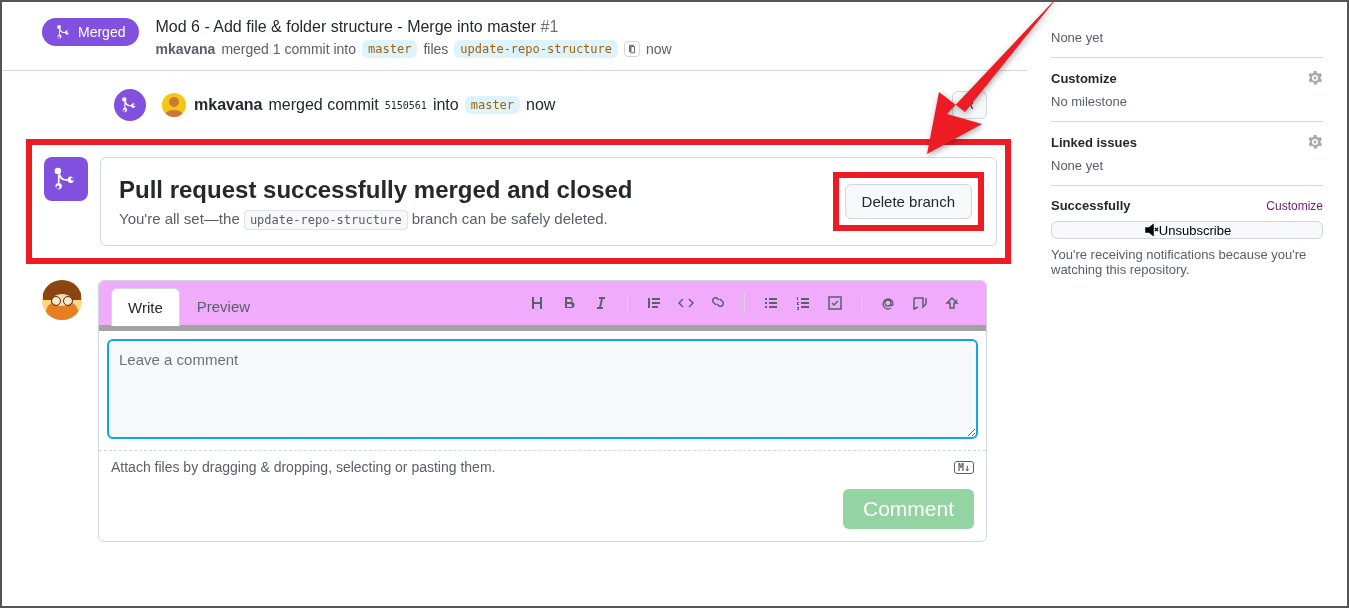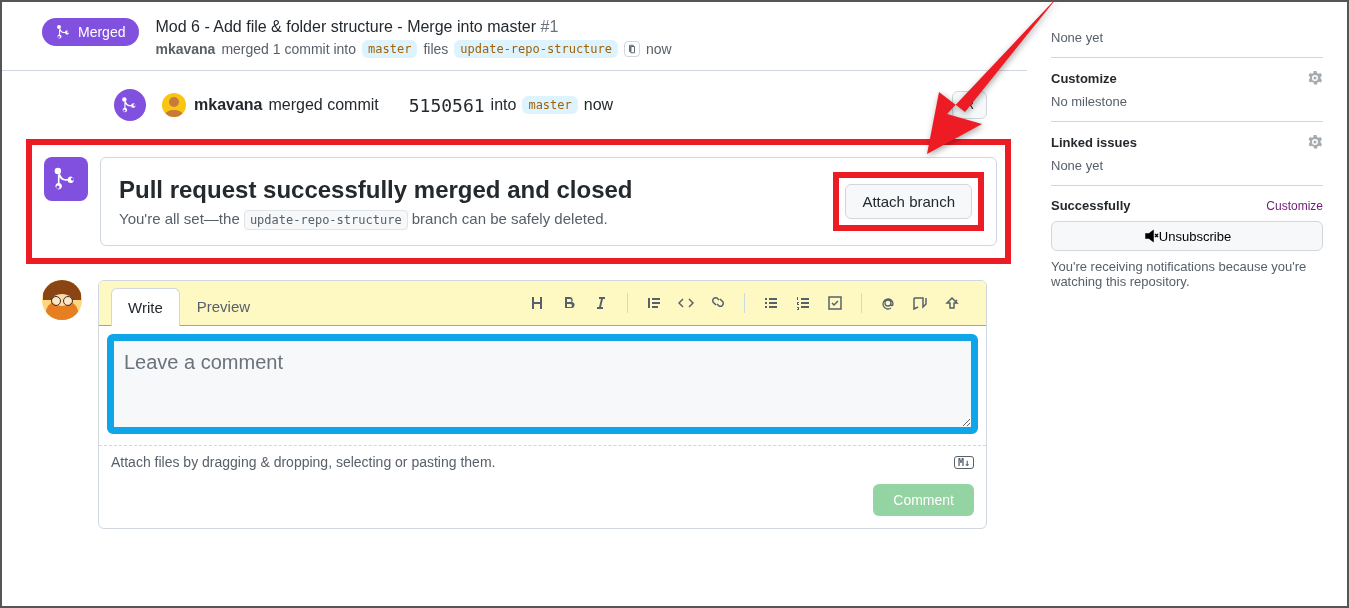--- a/index.html
+++ b/index.html
@@ -24,21 +24,21 @@
 
   
   .timeline { padding: 0 0 0 40px; position: relative; }
   .timeline-item { display: flex; align-items: center; padding: 18px 0; position: relative; z-index: 1; }
   .tl-badge { width: 32px; height: 32px; border-radius: 50%; background: #8250df; display: flex; align-items: center; justify-content: center; color: #fff; margin-right: 16px; margin-left: 72px; }
   .tl-avatar { width: 24px; height: 24px; border-radius: 50%; background: #f9c513; display: inline-block; margin-right: 8px; position: relative; overflow: hidden; }
   .tl-avatar::before { content: ''; position: absolute; width: 10px; height: 10px; background: #c97a3a; border-radius: 50%; top: 4px; left: 7px; }
   .tl-avatar::after { content: ''; position: absolute; width: 18px; height: 10px; background: #c97a3a; border-radius: 50% 50% 0 0; bottom: -3px; left: 3px; }
   .tl-text { flex: 1; font-size: 16px; color: #24292e; display: flex; align-items: center; gap: 6px; }
   .tl-text strong { font-weight: 600; }
-  .mono { font-family: ui-monospace, SFMono-Regular, Menlo, monospace; font-size: 18px; margin-left: 24px; }
+  .mono { font-family: ui-monospace, SFMono-Regular, Menlo, monospace; font-size: 10px; }
   .tl-right-btn { margin-right: 40px; border: 1px solid #d0d7de; border-radius: 6px; padding: 6px 12px; background: #f6f8fa; font-size: 12px; color: #24292e; }
 
   
   .highlight-wrap { border: 6px solid #ed1c24; margin: 0 16px 0 24px; padding: 12px 8px 12px 8px; position: relative; display: flex; align-items: flex-start; }
   .merge-icon-big { width: 44px; height: 44px; border-radius: 8px; background: #8250df; display: flex; align-items: center; justify-content: center; color: #fff; margin-right: 12px; margin-left: 4px; flex-shrink: 0; }
   .success-box { flex: 1; border: 1px solid #d0d7de; border-radius: 6px; padding: 18px 18px; display: flex; align-items: center; justify-content: space-between; min-height: 80px; }
   .success-text h3 { font-size: 24px; font-weight: 600; margin-bottom: 6px; }
   .success-text p { color: #57606a; font-size: 15px; }
   .inline-branch { background: #f6f8fa; color: #57606a; font-family: ui-monospace, monospace; font-size: 12px; padding: 2px 5px; border-radius: 4px; border: 1px solid #e1e4e8; }
   .delete-btn { border: 1px solid #d0d7de; background: #f6f8fa; border-radius: 6px; padding: 8px 16px; font-size: 15px; color: #24292e; cursor: pointer; }
@@ -50,41 +50,41 @@
 
   
   .comment-block { display: flex; padding: 16px 24px 16px 40px; }
   .comment-avatar { width: 40px; height: 40px; border-radius: 50%; background: #ffd580; margin-right: 16px; position: relative; overflow: hidden; flex-shrink: 0; margin-left: 0; }
   .comment-avatar::before { content:''; position:absolute; width:38px; height:24px; background:#8b4513; border-radius:50% 50% 0 0; top:-4px; left:1px; }
   .comment-avatar::after { content:''; position:absolute; width:20px; height:12px; background:#ffdbac; border-radius:50%; top:14px; left:10px; box-shadow: 0 12px 0 6px #e67e22; }
   .glasses { position:absolute; top:16px; left:9px; width:22px; height:8px; z-index:2; }
   .glasses::before, .glasses::after { content:''; position:absolute; width:8px; height:8px; border:1.5px solid #333; border-radius:50%; background:rgba(255,255,255,0.3); }
   .glasses::after { right:0; }
   .comment-form { flex: 1; border: 1px solid #d0d7de; border-radius: 6px; overflow: hidden; margin-right: 16px; }
-  .form-tabs { background: #fef9c3; border-bottom: 1px solid #a3a3a3; display: flex; align-items: center; padding: 0 12px; }
+  .form-tabs { background: #f0abfc; border-bottom: 6px solid #a3a3a3; display: flex; align-items: center; padding: 0 12px; }
   .form-tab { padding: 10px 16px; font-size: 15px; color: #586069; cursor: pointer; border: 1px solid transparent; border-bottom: none; border-radius: 6px 6px 0 0; margin-top: 6px; }
   .form-tab.active { background: #fff; color: #24292e; border-color: #d0d7de; margin-bottom: -1px; }
   .toolbar { margin-left: auto; display: flex; gap: 4px; align-items: center; padding: 8px 0; }
   .toolbar-group { display: flex; gap: 4px; padding: 0 8px; }
   .toolbar-sep { width: 1px; height: 20px; background: #d0d7de; }
   .tb-btn { width: 28px; height: 28px; display: flex; align-items: center; justify-content: center; color: #586069; cursor: pointer; border-radius: 4px; }
   .form-body { padding: 8px; }
-  .comment-textarea { width: 100%; min-height: 100px; border: 7px solid #0ea5e9; border-radius: 6px; padding: 10px; font-size: 20px; font-family: inherit; resize: vertical; background: #f6f8fa; }
+  .comment-textarea { width: 100%; min-height: 100px; border: 2px solid #0ea5e9; border-radius: 6px; padding: 10px; font-size: 15px; font-family: inherit; resize: vertical; background: #f6f8fa; }
   .comment-textarea::placeholder { color: #6a737d; }
   .attach-row { display: flex; justify-content: space-between; align-items: center; padding: 8px 12px 4px 12px; color: #586069; font-size: 14px; border-top: 1px dashed #d0d7de; margin-top: 0; }
   .md-badge { border: 1px solid #586069; border-radius: 3px; padding: 0 3px; font-size: 10px; font-weight: 700; font-family: monospace; }
   .form-actions { display: flex; justify-content: flex-end; padding: 10px 12px 12px; }
-  .comment-btn { background: #94d3a2; color: #fff; border: none; border-radius: 6px; padding: 8px 20px; font-size: 14px; font-weight: 500; cursor: not-allowed; }
+  .comment-btn { background: #94d3a2; color: #fff; border: none; border-radius: 6px; padding: 8px 20px; font-size: 21px; font-weight: 500; cursor: not-allowed; }
 
   
   .side-section { padding: 12px 0; font-size: 13px; color: #57606a; }
   .side-head { display: flex; justify-content: space-between; align-items: center; font-weight: 600; color: #24292e; margin-bottom: 8px; font-size: 13px; }
   .side-sep { border-top: 1px solid #d0d7de; }
   .gear-icon { width: 16px; height: 16px; color: #6a737d; }
-  .notif-btn { width: 100%; border: 1px solid #d0d7de; border-radius: 6px; padding: 6px; background: #f6f8fa; font-size: 13px; display: flex; align-items: center; justify-content: center; cursor: pointer; margin: 8px 0; }
+  .notif-btn { width: 100%; border: 1px solid #d0d7de; border-radius: 6px; background: #f6f8fa; font-size: 13px; display: flex; align-items: center; justify-content: center; cursor: pointer; margin: 8px 0; }
   .customize-link { color: #701a75; font-weight: 400; font-size: 12px; }
 </style>
 </head>
 <body>
 
 <div class="frame">
 
   <svg class="arrow" viewBox="0 0 200 180">
     <path d="M 175 8 L 60 130 L 95 140 L 40 170 L 52 108 L 78 128 L 165 20 Z" fill="#ed1c24"></path>
   </svg>
@@ -147,21 +147,21 @@
         </div>
         <div class="success-box">
           <div class="success-text">
             <h3>Pull request successfully merged and closed</h3>
             <p>
               <span>You're all set—the </span><span class="inline-branch">update-repo-structure</span><span> branch can be safely deleted.</span>
             </p>
           </div>
           <div class="success-right">
             <div class="delete-highlight">
-              <button class="delete-btn">Attach branch</button>
+              <button class="delete-btn">Delete branch</button>
             </div>
           </div>
         </div>
       </div>
 
       <div class="comment-block">
         <div class="comment-avatar">
             <div class="glasses"></div>
           </div>
         <div class="comment-form">

